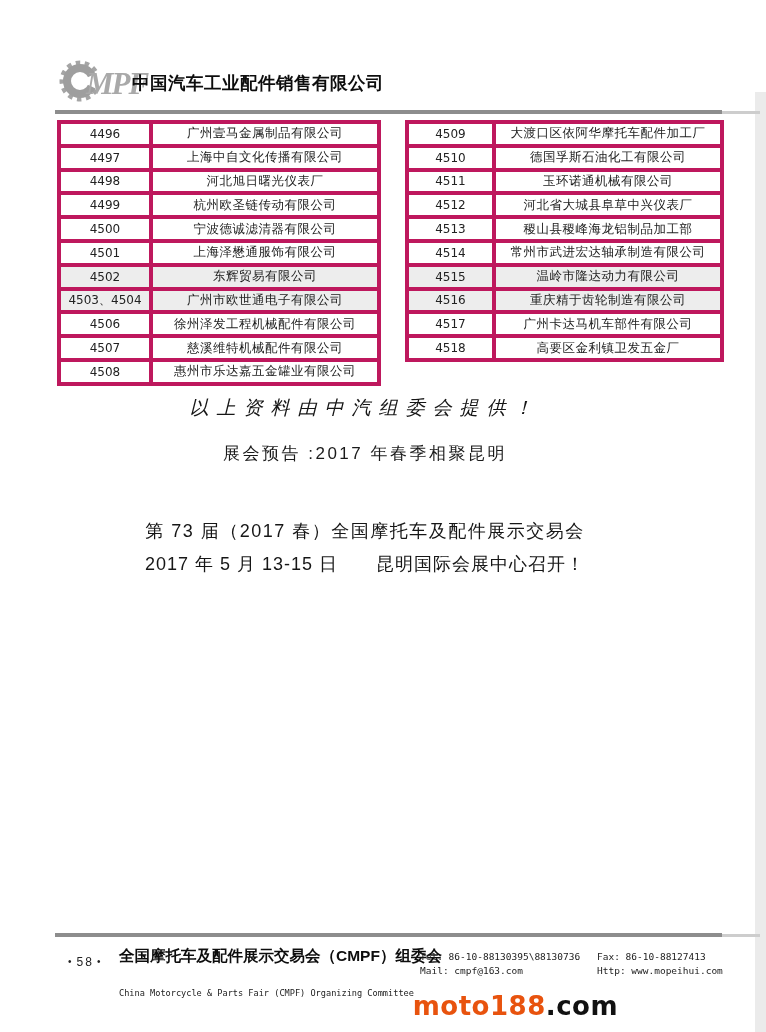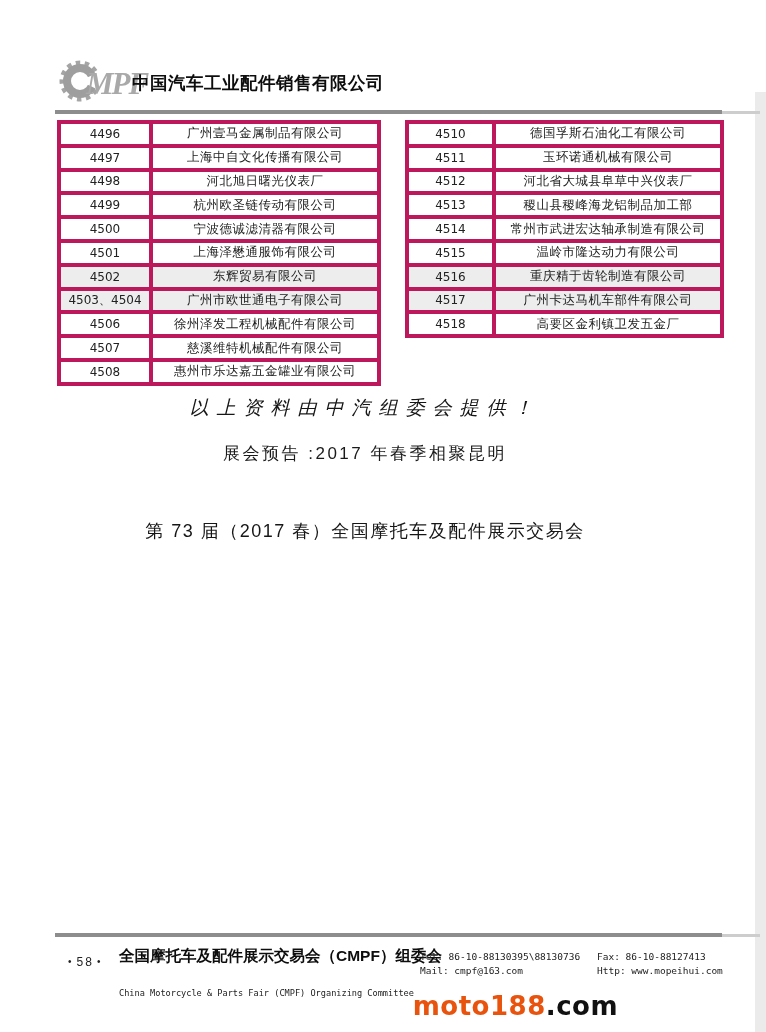--- a/index.html
+++ b/index.html
@@ -128,20 +128,24 @@
         </tr>
         <tr>
           <td class="code">4508</td>
           <td class="name">惠州市乐达嘉五金罐业有限公司</td>
         </tr>
       </tbody>
     </table>
   <table class="booth-table right">
       <tbody>
         <tr>
+          <td class="code">4509</td>
+          <td class="name">大渡口区依阿华摩托车配件加工厂</td>
+        </tr>
+        <tr>
           <td class="code">4510</td>
           <td class="name">德国孚斯石油化工有限公司</td>
         </tr>
         <tr>
           <td class="code">4511</td>
           <td class="name">玉环诺通机械有限公司</td>
         </tr>
         <tr>
           <td class="code">4512</td>
           <td class="name">河北省大城县阜草中兴仪表厂</td>
@@ -169,20 +173,21 @@
         <tr>
           <td class="code">4518</td>
           <td class="name">高要区金利镇卫发五金厂</td>
         </tr>
       </tbody>
     </table>
 
   <div class="notice n1">以上资料由中汽组委会提供！</div>
   <div class="notice n2">展会预告 :2017 年春季相聚昆明</div>
   <div class="notice n3">第 73 届（2017 春）全国摩托车及配件展示交易会</div>
+  <div class="notice n4">2017 年 5 月 13-15 日　　昆明国际会展中心召开！</div>
 
   <div class="rule bottom"></div>
   <div class="rule bottom-light"></div>
 
   <div class="pagenum"><span class="dot">•</span><span>58</span><span class="dot">•</span></div>
 
   <div class="committee-cn">全国摩托车及配件展示交易会（CMPF）组委会</div>
   <div class="committee-en">China Motorcycle &amp; Parts Fair (CMPF) Organizing Committee</div>
 
   <div class="contact-col c1">

